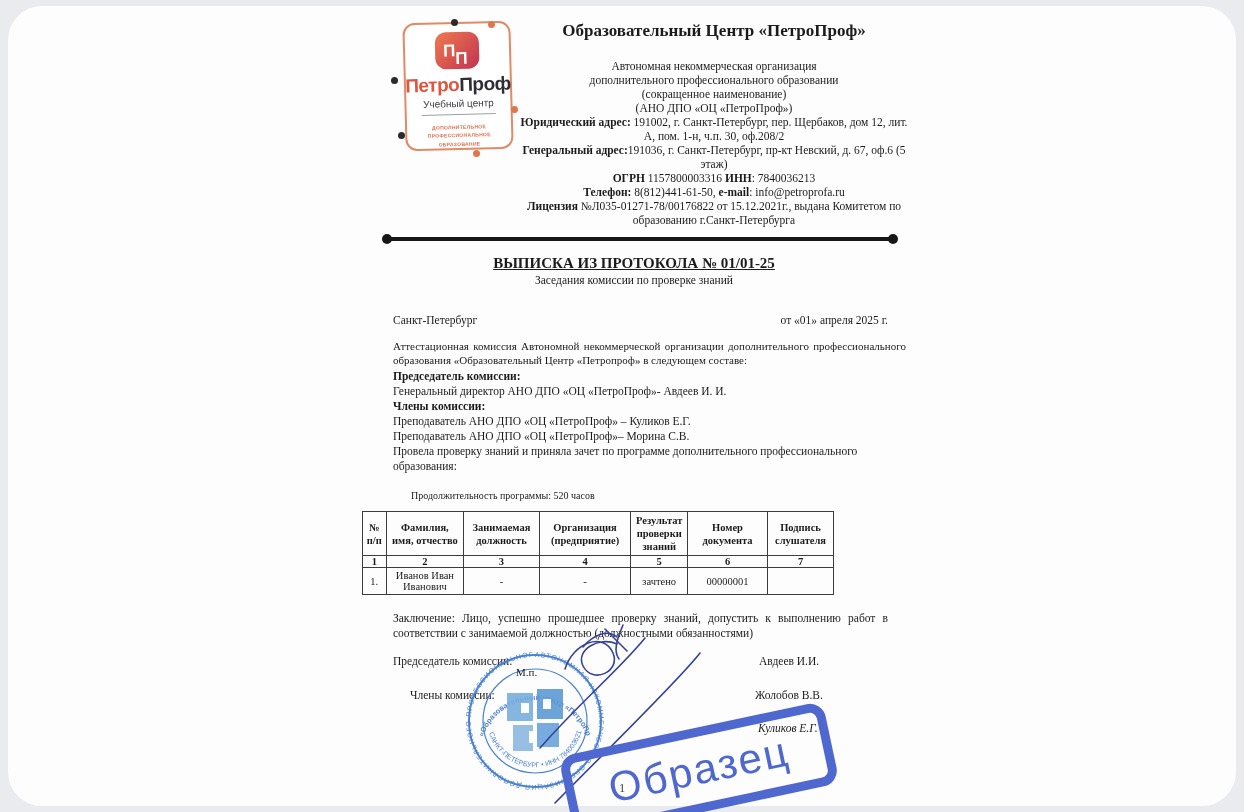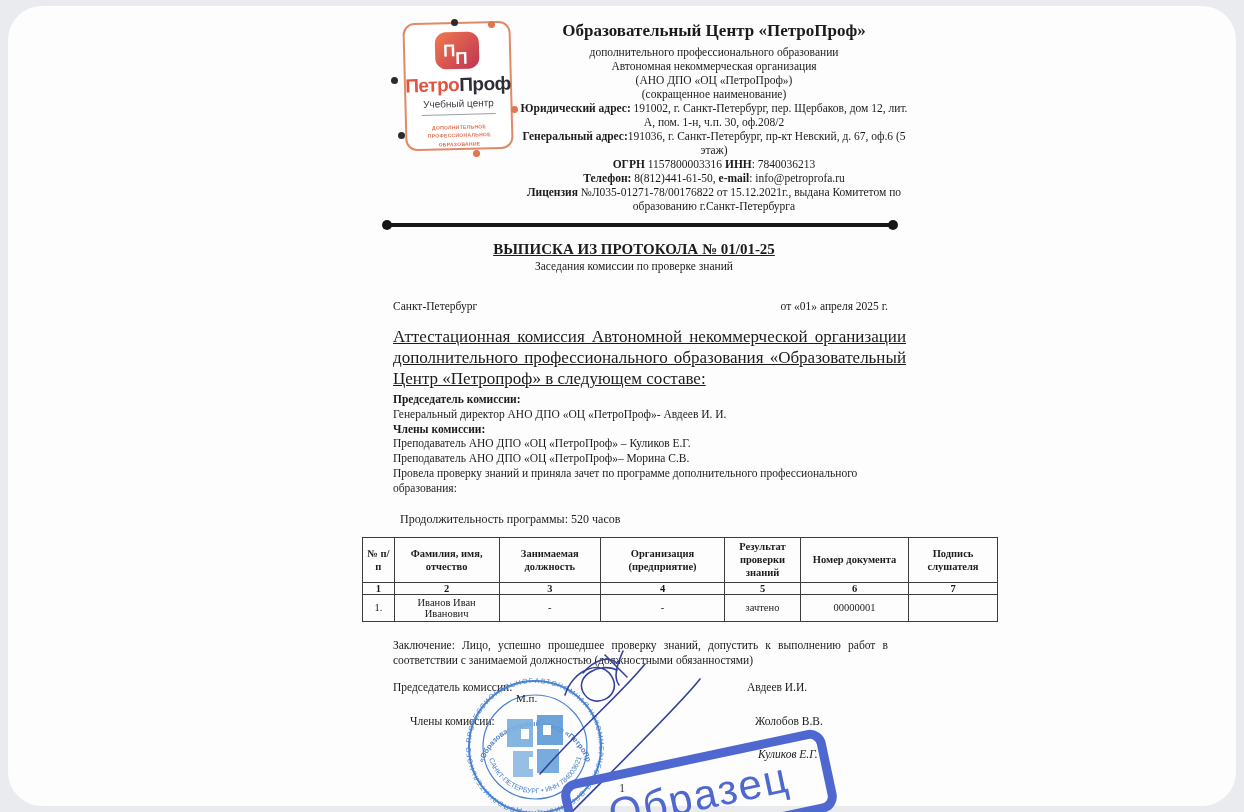--- a/index.html
+++ b/index.html
@@ -18,50 +18,50 @@
   .brand { margin-top:5px; font-size:19px; font-weight:bold; letter-spacing:-0.5px; }
   .brand .p1 { color:#e2543f; }
   .brand .p2 { color:#2e2e36; }
   .logo-sub { margin-top:2px; font-size:10px; color:#3d3d46; }
   .logo-line { margin-top:5px; width:74px; border-top:1.5px solid #9aa0a6; }
   .tagline { margin-top:8px; font-size:5px; font-weight:bold; color:#dd6f4d; text-align:center; line-height:1.7; letter-spacing:0.3px; }
   .dot { position:absolute; width:7px; height:7px; border-radius:50%; }
   .dot.k { background:#2b2b2b; } .dot.o { background:#e0764e; }
 
   .hdr-text { flex:1; text-align:center; font-size:11.5px; line-height:1.22; padding-top:7px; }
-  .hdr-text .org-title { font-size:17px; font-weight:bold; margin-bottom:3px; }
+  .hdr-text .org-title { font-size:17px; font-weight:bold; margin-bottom:17px; }
   .hdr-text b { font-weight:bold; }
 
   
   .divider { position:relative; margin:10px 16px 0 28px; height:4px; background:#171717; }
   .divider::before, .divider::after { content:""; position:absolute; top:-3px; width:10px; height:10px; border-radius:50%; background:#171717; }
   .divider::before { left:-6px; } .divider::after { right:-6px; }
 
   
   .ttl { margin-top:14px; text-align:center; font-size:15px; font-weight:bold;text-decoration:underline; }
   .sub-ttl { text-align:center; font-size:11.5px; font-weight:normal; margin-top:2px; }
   .row-city { display:flex; justify-content:space-between; margin:28px 20px 0 33px; font-size:11.5px; }
-  .para { margin:14px 2px 0 33px; font-size:17px; text-align:justify; line-height:1.25;text-decoration:underline; }
+  .para { margin:14px 2px 0 33px; font-size:11px; text-align:justify; line-height:1.25; }
   .lines { margin:2px 20px 0 33px; font-size:11.5px; line-height:1.3; }
   .lines .b { font-weight:bold; }
-  .duration { margin:16px 20px 0 40px; font-size:12px; }
-
-  
-  table { border-collapse:collapse; width:636px; margin:10px 0 0 2px; font-size:10.5px; table-layout:fixed; }
+  .duration { margin:16px 20px 0 51px; font-size:10px; }
+
+  
+  table { border-collapse:collapse; width:472px; margin:10px 0 0 2px; font-size:10.5px; table-layout:fixed; }
   th,td { border:1px solid #3c3c3c; text-align:center; vertical-align:middle; padding:2px 3px; }
   th { font-weight:bold; line-height:1.25; }
   .num-row td { font-weight:bold; padding:0 3px; }
   .data-row td { height:26px; }
 
   
   .conclusion { margin:16px 20px 0 33px; font-size:11.5px; line-height:1.3; text-align:justify; }
   .sig-block { position:relative; height:190px; margin-top:8px; font-size:11.5px; }
   .sig-label-1 { position:absolute; left:33px; top:6px; }
   .sig-label-2 { position:absolute; left:50px; top:40px; }
-  .sig-name-0 { position:absolute; left:387px; top:6px; }
+  .sig-name-0 { position:absolute; left:399px; top:6px; }
   .sig-name-1 { position:absolute; left:395px; top:40px; }
   .sig-name-2 { position:absolute; left:398px; top:73px;font-style:italic; }
 
   .seal-svg { position:absolute; left:95px; top:-8px; width:160px; height:160px; }
   .mp { position:absolute; left:156px; top:17px; font-size:11px; color:#222; z-index:3; }
   .sig-strokes { position:absolute; left:95px; top:-32px; width:280px; height:220px; z-index:4; pointer-events:none; }
 
   .stamp { position:absolute; left:204px; top:79px; width:270px; height:84px; border:9px solid #4e68cf; border-radius:16px;
     transform:rotate(-12deg); display:flex; align-items:center; justify-content:center; z-index:5;
     font-family:"Liberation Sans", sans-serif; font-size:42px; color:#4e68cf; letter-spacing:2px; }
@@ -96,24 +96,24 @@
         <div class="dot k" style="left:91px; top:5px;"></div>
         <div class="dot o" style="left:128px; top:7px;"></div>
         <div class="dot k" style="left:31px; top:63px;"></div>
         <div class="dot o" style="left:151px; top:92px;"></div>
         <div class="dot k" style="left:38px; top:118px;"></div>
         <div class="dot o" style="left:113px; top:136px;"></div>
       </div>
 
       <div class="hdr-text">
         <div class="org-title">Образовательный Центр «ПетроПроф»</div>
+        <div>Автономная некоммерческая организация</div>
         <div>дополнительного профессионального образовании</div>
-        <div>Автономная некоммерческая организация</div>
+        <div>(сокращенное наименование)</div>
         <div>(АНО ДПО «ОЦ «ПетроПроф»)</div>
-        <div>(сокращенное наименование)</div>
         <div><b>Юридический адрес:</b><span> 191002, г. Санкт-Петербург, пер. Щербаков, дом 12, лит. А, пом. 1-н, ч.п. 30, оф.208/2</span></div>
         <div><b>Генеральный адрес:</b><span>191036, г. Санкт-Петербург, пр-кт Невский, д. 67, оф.6 (5 этаж)</span></div>
         <div><b>ОГРН</b><span> 1157800003316 </span><b>ИНН</b><span>: 7840036213</span></div>
         <div><b>Телефон:</b><span> 8(812)441-61-50, </span><b>e-mail</b><span>: info@petroprofa.ru</span></div>
         <div><b>Лицензия</b><span> №Л035-01271-78/00176822 от 15.12.2021г., выдана Комитетом по образованию г.Санкт-Петербурга</span></div>
       </div>
     </div>
 
     <div class="divider"></div>
 

